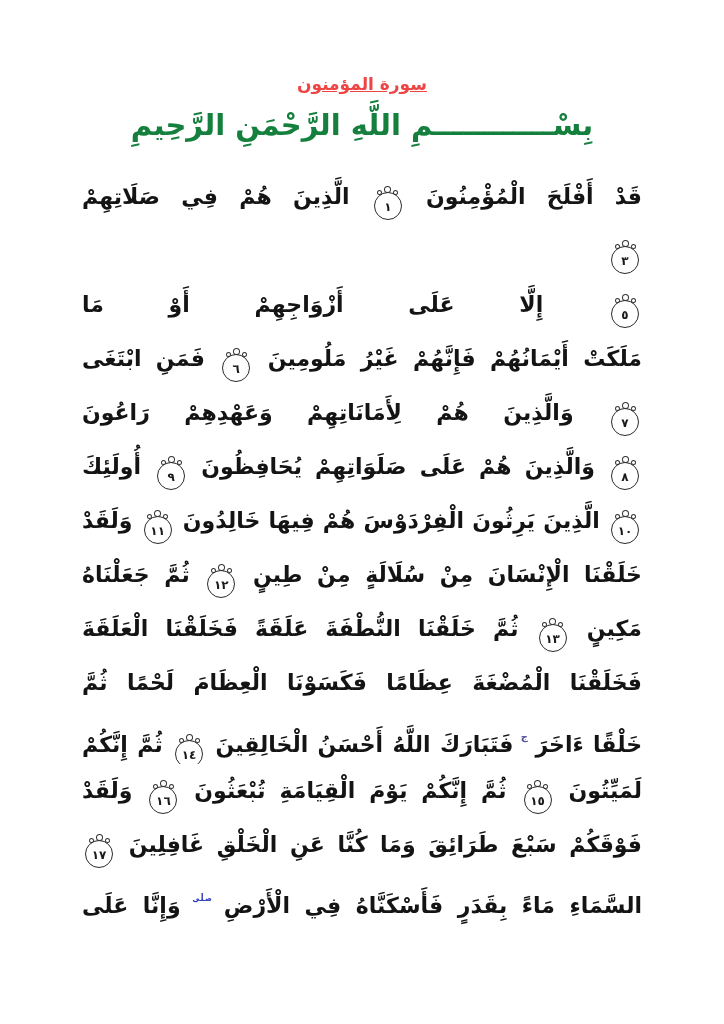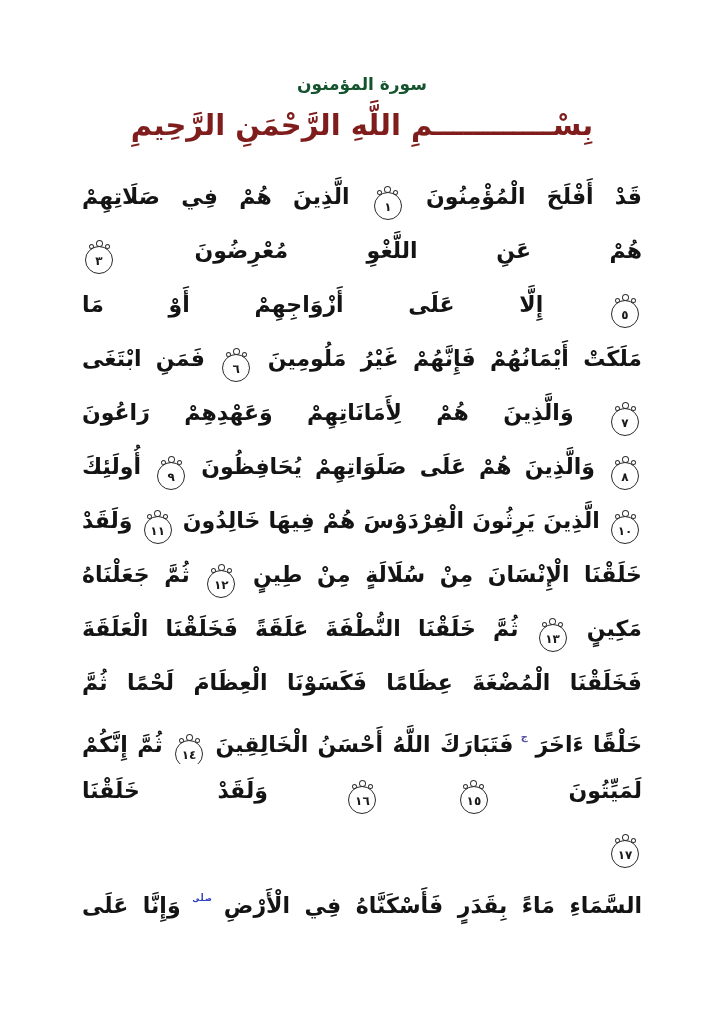--- a/index.html
+++ b/index.html
@@ -15,21 +15,21 @@
     text-align:center;
     font-size:17px;
     font-weight:bold;
     direction:rtl;
   }
   .bismillah{
     position:absolute;top:108px;left:0;right:0;
     text-align:center;
     font-size:29px;
     font-weight:bold;
-    color:#7f1d1d;
+    color:#15803d;
     direction:rtl;
     white-space:nowrap;
   }
   .lines{
     position:absolute;top:170px;right:82px;left:82px;
     direction:rtl;
   }
   .qline{
     text-align:justify;
     text-align-last:justify;
@@ -78,27 +78,27 @@
     font-weight:bold;
     vertical-align:12px;
     letter-spacing:-1px;
     margin:0 -2px;
   }
 </style>
 </head>
 <body>
 
 <div class="page">
-  <div class="surah-title" style="color: #14532d;">سورة المؤمنون</div>
+  <div class="surah-title" style="color: #ef4444; text-decoration: underline;">سورة المؤمنون</div>
   <div class="bismillah">بِسْــــــــــــمِ اللَّهِ الرَّحْمَنِ الرَّحِيمِ</div>
   <div class="lines">
       <div class="qline"><span class="qtext">قَدْ أَفْلَحَ الْمُؤْمِنُونَ</span> <span class="medallion">
           <span class="mnum">١</span>
         </span> <span class="qtext">الَّذِينَ هُمْ فِي صَلَاتِهِمْ خَاشِعُونَ</span>   </div>
-      <div class="qline"><span class="qtext">هُمْ عَنِ اللَّغْوِ مُعْرِضُونَ</span> <span class="medallion">
+      <div class="qline"> <span class="medallion">
           <span class="mnum">٣</span>
         </span>   </div>
       <div class="qline"> <span class="medallion">
           <span class="mnum">٥</span>
         </span> <span class="qtext">إِلَّا عَلَى أَزْوَاجِهِمْ أَوْ مَا</span> </div>
       <div class="qline"><span class="qtext">مَلَكَتْ أَيْمَانُهُمْ فَإِنَّهُمْ غَيْرُ مَلُومِينَ</span> <span class="medallion">
           <span class="mnum">٦</span>
         </span> <span class="qtext">فَمَنِ ابْتَغَى وَرَاءَ ذَلِكَ</span> </div>
       <div class="qline"> <span class="medallion">
           <span class="mnum">٧</span>
@@ -118,21 +118,21 @@
         </span> <span class="qtext">ثُمَّ جَعَلْنَاهُ نُطْفَةً فِي قَرَارٍ</span> </div>
       <div class="qline"><span class="qtext">مَكِينٍ</span> <span class="medallion">
           <span class="mnum">١٣</span>
         </span> <span class="qtext">ثُمَّ خَلَقْنَا النُّطْفَةَ عَلَقَةً فَخَلَقْنَا الْعَلَقَةَ مُضْغَةً</span> </div>
       <div class="qline"><span class="qtext">فَخَلَقْنَا الْمُضْغَةَ عِظَامًا فَكَسَوْنَا الْعِظَامَ لَحْمًا ثُمَّ أَنْشَأْنَاهُ</span> </div>
       <div class="qline"><span class="qtext">خَلْقًا ءَاخَرَ</span> <span class="waqf" style="color: rgb(79, 79, 158);">ج</span> <span class="qtext">فَتَبَارَكَ اللَّهُ أَحْسَنُ الْخَالِقِينَ</span> <span class="medallion">
           <span class="mnum">١٤</span>
         </span> <span class="qtext">ثُمَّ إِنَّكُمْ بَعْدَ ذَلِكَ</span> </div>
       <div class="qline"><span class="qtext">لَمَيِّتُونَ</span> <span class="medallion">
           <span class="mnum">١٥</span>
-        </span>  <span class="medallion">
+        </span> <span class="qtext">ثُمَّ إِنَّكُمْ يَوْمَ الْقِيَامَةِ تُبْعَثُونَ</span> <span class="medallion">
           <span class="mnum">١٦</span>
         </span> <span class="qtext">وَلَقَدْ خَلَقْنَا</span> </div>
-      <div class="qline"> <span class="medallion">
+      <div class="qline"><span class="qtext">فَوْقَكُمْ سَبْعَ طَرَائِقَ وَمَا كُنَّا عَنِ الْخَلْقِ غَافِلِينَ</span> <span class="medallion">
           <span class="mnum">١٧</span>
         </span>  </div>
       <div class="qline"><span class="qtext">السَّمَاءِ مَاءً بِقَدَرٍ فَأَسْكَنَّاهُ فِي الْأَرْضِ</span> <span class="waqf" style="color: rgb(47, 63, 191); font-family: Liberation Mono, monospace;">صلى</span> <span class="qtext">وَإِنَّا عَلَى ذَهَابٍ بِهِ لَقَادِرُونَ</span>  </div>
     </div>
 </div>
 
 </body></html>

